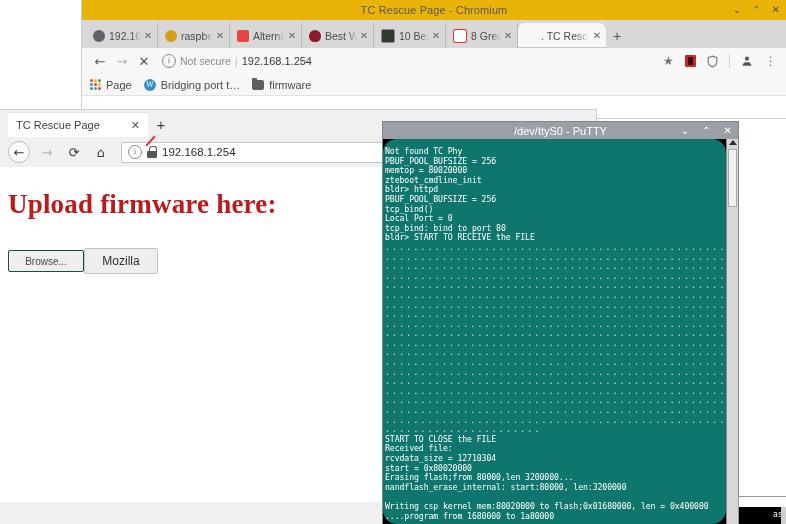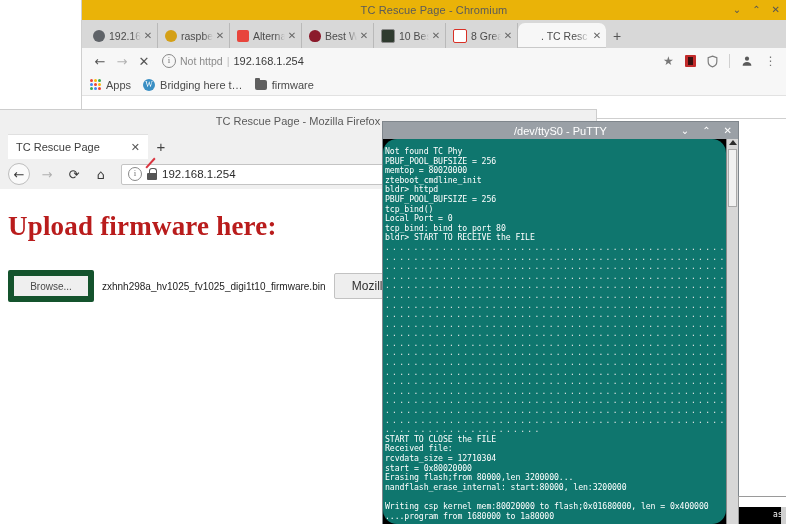--- a/index.html
+++ b/index.html
@@ -349,21 +349,21 @@
   }
   .upload-row {
     display: flex;
     align-items: center;
     gap: 0px;
   }
   .browse-btn {
     width: 74px;
     height: 20px;
     background: #efefef;
-    border: 6px solid #14532d;
+    border: 1px solid #14532d;
     border-radius: 2px;
     font-size: 10px;
     color: #4a4a4a;
     display:flex; align-items:center; justify-content:center;
     font-family:"Liberation Sans", sans-serif;
   }
   .file-name {
     font-size: 10px;
     color: #1d1d1d;
     padding: 0 8px;
@@ -533,21 +533,21 @@
       </div>
       <div class="newtab-btn">+</div>
     </div>
 
     <div class="chromium-toolbar">
       <span class="nav-btn">←</span>
       <span class="nav-btn disabled">→</span>
       <span class="nav-btn">✕</span>
       <div class="omnibox">
         <span class="omni-info">i</span>
-        <span class="omni-notsecure">Not httpd</span>
+        <span class="omni-notsecure">Not secure</span>
         <span class="omni-sep">|</span>
         <span class="omni-url">192.168.1.254</span>
       </div>
       <div class="toolbar-right">
         <span class="ticon">★</span>
         <span class="ext-red"></span>
         <span class="ticon">
           <svg width="13" height="13" viewBox="0 0 24 24" aria-hidden="true">
               <path d="M12 2l8 3v7c0 5-3.5 8.5-8 10-4.5-1.5-8-5-8-10V5l8-3z" fill="none" stroke="#7d7d7d" stroke-width="2.2"></path>
             </svg>
@@ -569,39 +569,36 @@
           <i style="background:#e94235"></i>
             <i style="background:#fabb05"></i>
             <i style="background:#34a853"></i>
           <i style="background:#4285f4"></i>
             <i style="background:#e94235"></i>
             <i style="background:#fabb05"></i>
           <i style="background:#34a853"></i>
             <i style="background:#4285f4"></i>
             <i style="background:#e94235"></i>
         </span>
-        <span>Apps</span>
+        <span>Page</span>
       </div>
       <div class="bmk">
         <span class="wp-circle">W</span>
-        <span>Bridging here t…</span>
+        <span>Bridging port t…</span>
       </div>
       <div class="bmk">
         <span class="bmk-folder"></span>
         <span>firmware</span>
       </div>
     </div>
 
     <div class="chromium-content"></div>
   </div>
 
   <div class="firefox-window">
-    <div class="ff-titlebar">
-      <span class="ff-title">TC Rescue Page - Mozilla Firefox</span>
-    </div>
 
     <div class="ff-tabstrip">
       <div class="ff-tab">
         <span class="ff-tab-label">TC Rescue Page</span>
         <span class="ff-tab-close">✕</span>
       </div>
       <div class="ff-newtab">+</div>
     </div>
 
     <div class="ff-navbar">
@@ -617,21 +614,20 @@
             <span class="slash"></span>
         </span>
         <span class="ff-url">192.168.1.254</span>
       </div>
     </div>
 
     <div class="ff-content">
       <h1 class="page-heading">Upload firmware here:</h1>
       <div class="upload-row">
         <div class="browse-btn">Browse...</div>
-        <div class="file-name">zxhnh298a_hv1025_fv1025_digi1t10_firmware.bin</div>
         <div class="upload-btn">Mozilla</div>
       </div>
     </div>
   </div>
 
   <div class="putty-window">
     <div class="putty-titlebar">
       <span class="putty-title">/dev/ttyS0 - PuTTY</span>
       <div class="putty-controls">
         <span class="putty-ctl">⌄</span>

